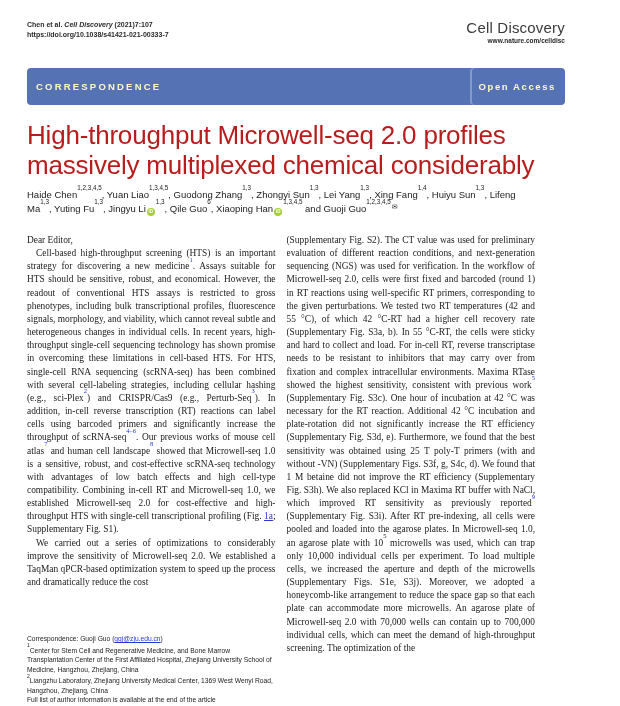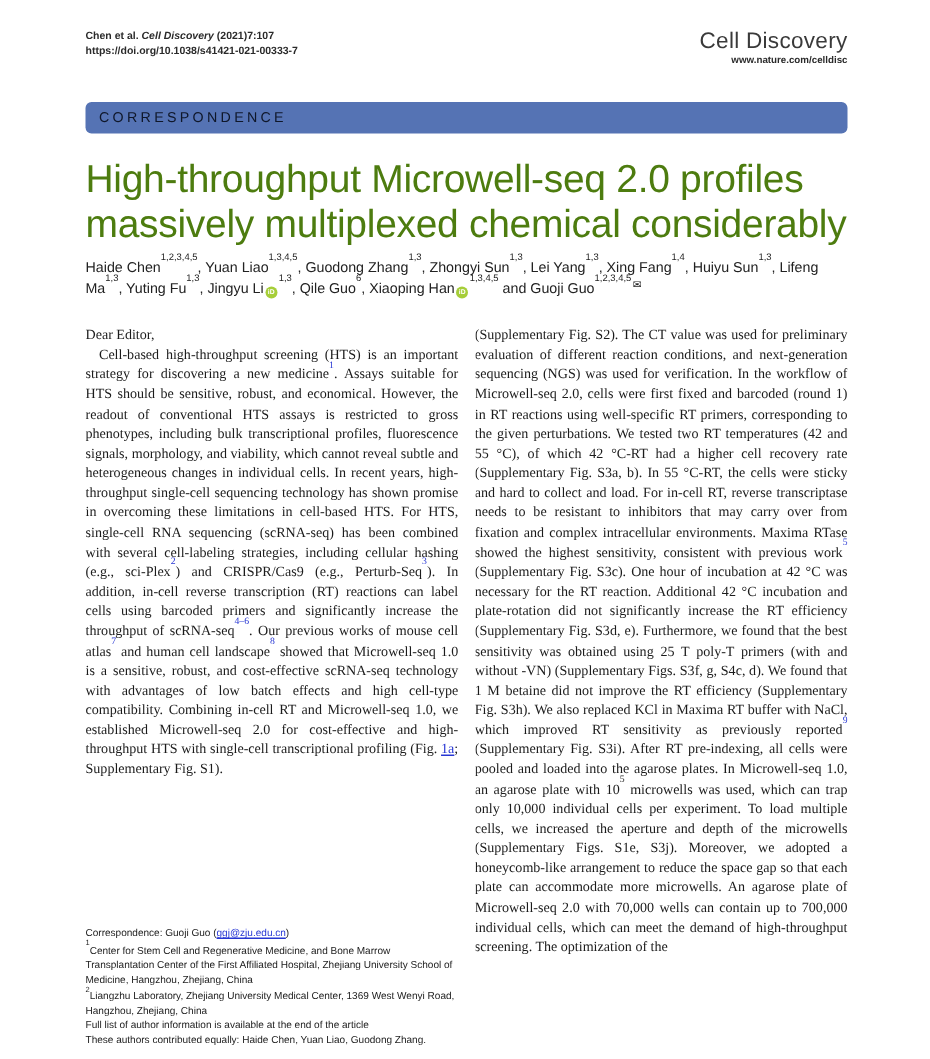--- a/index.html
+++ b/index.html
@@ -4,46 +4,46 @@
 <style>
   html,body{margin:0;padding:0;background:#ffffff;}
   .page{
     position:relative;
     width:620px;height:706px;
     background:#ffffff;
     overflow:hidden;
     font-family:"Liberation Sans", sans-serif;
     color:#1c1c1c;
     box-sizing:border-box;
-    padding:20px 55px 0 57px;
+    padding:20px 55px 0 27px;
   }
   
   .masthead{display:flex;justify-content:space-between;align-items:flex-start;}
   .cite{font-size:7px;line-height:10px;color:#2a2a2a;font-weight:bold;}
   .cite .doi{font-weight:bold;}
   .journal{text-align:right;color:#333;}
   .journal-name{font-size:15px;line-height:16px;font-weight:400;letter-spacing:0.2px;color:#3a3a3a;}
   .journal-url{font-size:6.5px;font-weight:bold;color:#2a2a2a;margin-top:1px;}
   
   .banner{
-    margin-top:24px;height:21px;border-radius:4px;
+    margin-top:24px;height:37px;border-radius:4px;
     background:var(--banner,#5573b4);
     display:flex;justify-content:space-between;align-items:center;
-    color:#0f172a;font-weight:normal;
+    color:#fef9c3;font-weight:bold;
   }
   .banner-type{font-size:9.5px;letter-spacing:2.2px;padding-left:9px;}
   .banner-access{
     font-size:9.5px;letter-spacing:1.6px;padding:0 9px;height:100%;
     display:flex;align-items:center;border-radius:4px;
     box-shadow:inset 2px 0 0 rgba(255,255,255,0.28);
   }
   
   .title{
     margin:15px 0 0 0;font-size:26px;line-height:30px;font-weight:500;
-    letter-spacing:-0.2px;color:#4d7c0f;
+    letter-spacing:-0.2px;color:#b91c1c;
   }
   .authors{margin-top:8px;font-size:9.5px;line-height:14px;color:#222;width:508px;}
   .authors sup{font-size:6.3px;position:relative;top:-3.5px;line-height:0;}
   .orcid{
     display:inline-block;width:8px;height:8px;border-radius:50%;
     background:var(--orcid,#a6ce39);color:#fff;font-size:4.5px;line-height:8px;
     text-align:center;font-weight:bold;vertical-align:-1px;margin:0 1px 0 1px;
   }
   .email-icon{font-size:7px;position:relative;top:-3.5px;margin-left:1px;}
   
@@ -85,31 +85,33 @@
       <div class="doi">https://doi.org/10.1038/s41421-021-00333-7</div>
     </div>
     <div class="journal">
       <div class="journal-name">Cell Discovery</div>
       <div class="journal-url">www.nature.com/celldisc</div>
     </div>
   </header>
 
   <div class="banner">
     <span class="banner-type">CORRESPONDENCE</span>
+    <span class="banner-access">Open Access</span>
   </div>
 
   <h1 class="title"><span>High-throughput Microwell-seq 2.0 profiles</span><br><span>massively multiplexed chemical considerably</span></h1>
 
   <div class="authors"><span>Haide Chen</span><sup>1,2,3,4,5</sup>, <span>Yuan Liao</span><sup>1,3,4,5</sup>, <span>Guodong Zhang</span><sup>1,3</sup>, <span>Zhongyi Sun</span><sup>1,3</sup>, <span>Lei Yang</span><sup>1,3</sup>, <span>Xing Fang</span><sup>1,4</sup>, <span>Huiyu Sun</span><sup>1,3</sup>, <span>Lifeng Ma</span><sup>1,3</sup>, <span>Yuting Fu</span><sup>1,3</sup>, <span>Jingyu Li</span><span class="orcid">iD</span><sup>1,3</sup>, <span>Qile Guo</span><sup>6</sup>, <span>Xiaoping Han</span><span class="orcid">iD</span><sup>1,3,4,5</sup> and <span>Guoji Guo</span><sup>1,2,3,4,5</sup><span class="email-icon">✉</span></div>
 
   <main class="columns">
     <section class="col col-left">
       <div class="body-text">
         <p class="body-para salutation">Dear Editor,</p>
         <p class="body-para indent">Cell-based high-throughput screening (HTS) is an important strategy for discovering a new medicine<sup class="ref">1</sup>. Assays suitable for HTS should be sensitive, robust, and economical. However, the readout of conventional HTS assays is restricted to gross phenotypes, including bulk transcriptional profiles, fluorescence signals, morphology, and viability, which cannot reveal subtle and heterogeneous changes in individual cells. In recent years, high-throughput single-cell sequencing technology has shown promise in overcoming these limitations in cell-based HTS. For HTS, single-cell RNA sequencing (scRNA-seq) has been combined with several cell-labeling strategies, including cellular hashing (e.g., sci-Plex<sup class="ref">2</sup>) and CRISPR/Cas9 (e.g., Perturb-Seq<sup class="ref">3</sup>). In addition, in-cell reverse transcription (RT) reactions can label cells using barcoded primers and significantly increase the throughput of scRNA-seq<sup class="ref">4–6</sup>. Our previous works of mouse cell atlas<sup class="ref">7</sup> and human cell landscape<sup class="ref">8</sup> showed that Microwell-seq 1.0 is a sensitive, robust, and cost-effective scRNA-seq technology with advantages of low batch effects and high cell-type compatibility. Combining in-cell RT and Microwell-seq 1.0, we established Microwell-seq 2.0 for cost-effective and high-throughput HTS with single-cell transcriptional profiling (Fig. <span class="inline-link">1a</span>; Supplementary Fig. S1).</p>
+        <p class="body-para indent">We carried out a series of optimizations to considerably improve the sensitivity of Microwell-seq 2.0. We established a TaqMan qPCR-based optimization system to speed up the process and dramatically reduce the cost</p>
       </div>
       <div class="footnotes">
         <div class="fn-line">Correspondence: Guoji Guo (<span class="inline-link">ggj@zju.edu.cn</span>)</div>
         <div class="fn-line"><sup>1</sup>Center for Stem Cell and Regenerative Medicine, and Bone Marrow Transplantation Center of the First Affiliated Hospital, Zhejiang University School of Medicine, Hangzhou, Zhejiang, China</div>
         <div class="fn-line"><sup>2</sup>Liangzhu Laboratory, Zhejiang University Medical Center, 1369 West Wenyi Road, Hangzhou, Zhejiang, China</div>
         <div class="fn-line">Full list of author information is available at the end of the article</div>
         <div class="fn-line">These authors contributed equally: Haide Chen, Yuan Liao, Guodong Zhang.</div>
       </div>
     </section>
     <section class="col col-right">

